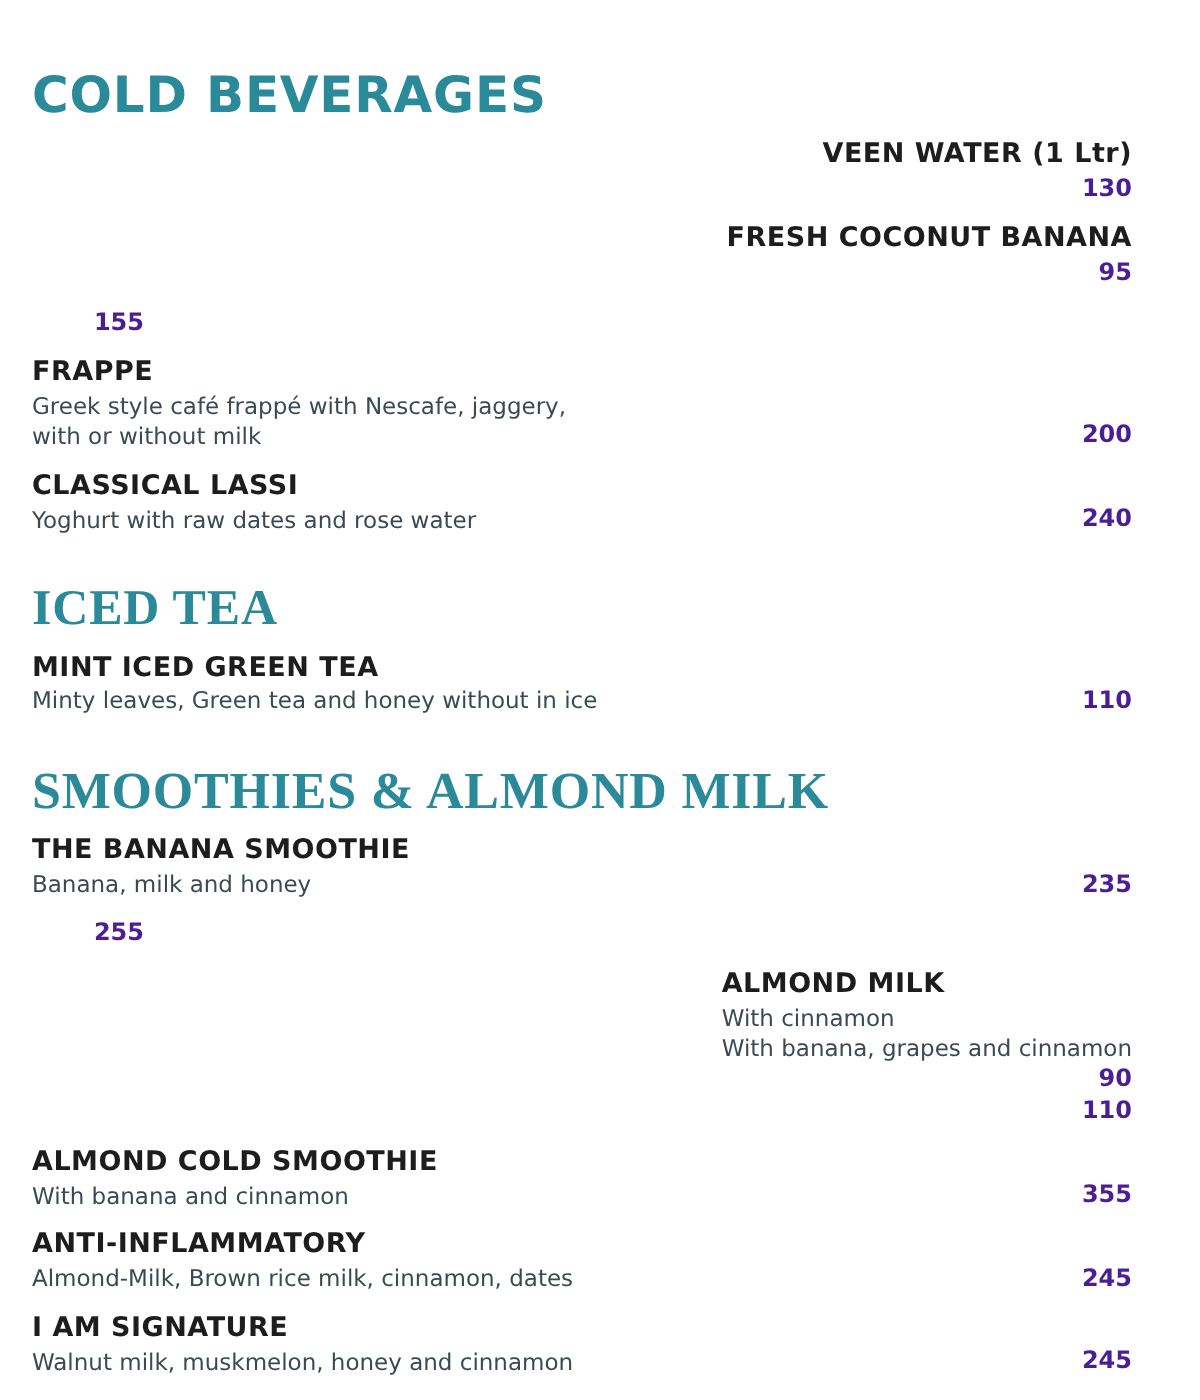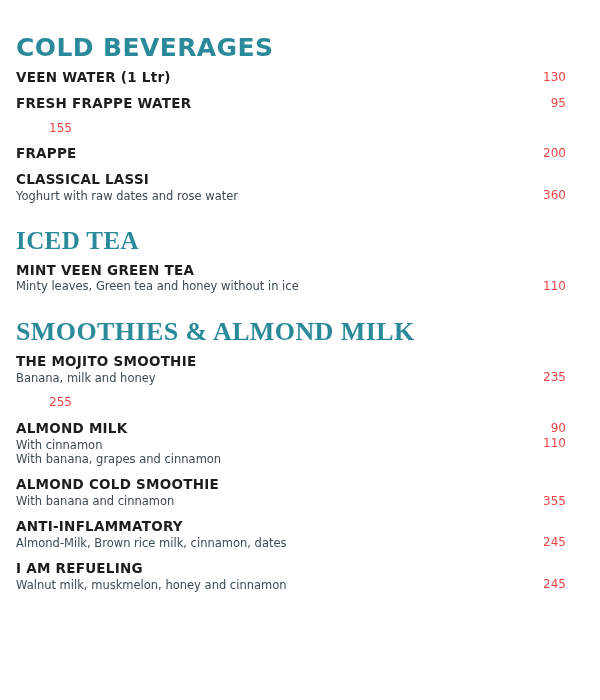--- a/index.html
+++ b/index.html
@@ -58,31 +58,33 @@
     color: #3b4a52;
     font-size: 11.5px;
     line-height: 1.3;
     margin-top: 1px;
     white-space: pre-line;
   }
   .item-price {
     flex: 0 0 auto;
     width: 46px;
     text-align: right;
-    color: #ef4444;
+    color: #4c1d95;
     font-size: 12px;
     line-height: 1.3;
     padding-left: 10px;
     white-space: pre-line;
+    font-weight: bold;
   }
   .item.price-bottom .item-price {
     align-self: flex-end;
   }
   .item.price-top {
-    align-items: flex-start;
+    align-items: flex-end;
+    flex-direction: column;
   }
   .item.price-top .item-price {
     padding-top: 1px;
   }
   .section-smoothies .section-title {
     font-size: 26px;
   }
 </style>
 </head>
 <body>
@@ -95,69 +97,71 @@
 
       <div class="item price-top">
         <div class="item-main">
           <div class="item-name">VEEN WATER (1 Ltr)</div>
         </div>
         <div class="item-price">130</div>
       </div>
 
       <div class="item price-top">
         <div class="item-main">
-          <div class="item-name">FRESH FRAPPE WATER</div>
+          <div class="item-name">FRESH COCONUT BANANA</div>
         </div>
         <div class="item-price">95</div>
       </div>
 
       <div class="item price-bottom">
         <div class="item-price">155</div>
       </div>
 
       <div class="item price-bottom">
         <div class="item-main">
           <div class="item-name">FRAPPE</div>
+          <div class="item-desc">Greek style café frappé with Nescafe, jaggery,
+with or without milk</div>
         </div>
         <div class="item-price">200</div>
       </div>
 
       <div class="item price-bottom">
         <div class="item-main">
           <div class="item-name">CLASSICAL LASSI</div>
           <div class="item-desc">Yoghurt with raw dates and rose water</div>
         </div>
-        <div class="item-price">360</div>
+        <div class="item-price">240</div>
       </div>
 
     </div>
   </div>
 
   <div class="section section-icedtea">
     <h2 class="section-title" style="color: rgb(43, 138, 154);">ICED TEA</h2>
     <div class="items">
 
       <div class="item price-bottom">
         <div class="item-main">
-          <div class="item-name">MINT VEEN GREEN TEA</div>
+          <div class="item-name">MINT ICED GREEN TEA</div>
           <div class="item-desc">Minty leaves, Green tea and honey without in ice</div>
         </div>
         <div class="item-price">110</div>
       </div>
 
     </div>
   </div>
 
   <div class="section section-smoothies">
     <h2 class="section-title" style="color: rgb(43, 138, 154);">SMOOTHIES &amp; ALMOND MILK</h2>
     <div class="items">
 
       <div class="item price-bottom">
         <div class="item-main">
-          <div class="item-name">THE MOJITO SMOOTHIE</div>
+          <div class="item-name">THE BANANA SMOOTHIE</div>
           <div class="item-desc">Banana, milk and honey</div>
         </div>
         <div class="item-price">235</div>
       </div>
 
       <div class="item price-bottom">
         <div class="item-price">255</div>
       </div>
 
       <div class="item price-top">
@@ -181,21 +185,21 @@
       <div class="item price-bottom">
         <div class="item-main">
           <div class="item-name">ANTI-INFLAMMATORY</div>
           <div class="item-desc">Almond-Milk, Brown rice milk, cinnamon, dates</div>
         </div>
         <div class="item-price">245</div>
       </div>
 
       <div class="item price-bottom">
         <div class="item-main">
-          <div class="item-name">I AM REFUELING</div>
+          <div class="item-name">I AM SIGNATURE</div>
           <div class="item-desc">Walnut milk, muskmelon, honey and cinnamon</div>
         </div>
         <div class="item-price">245</div>
       </div>
 
     </div>
   </div>
 
 </div>
 

